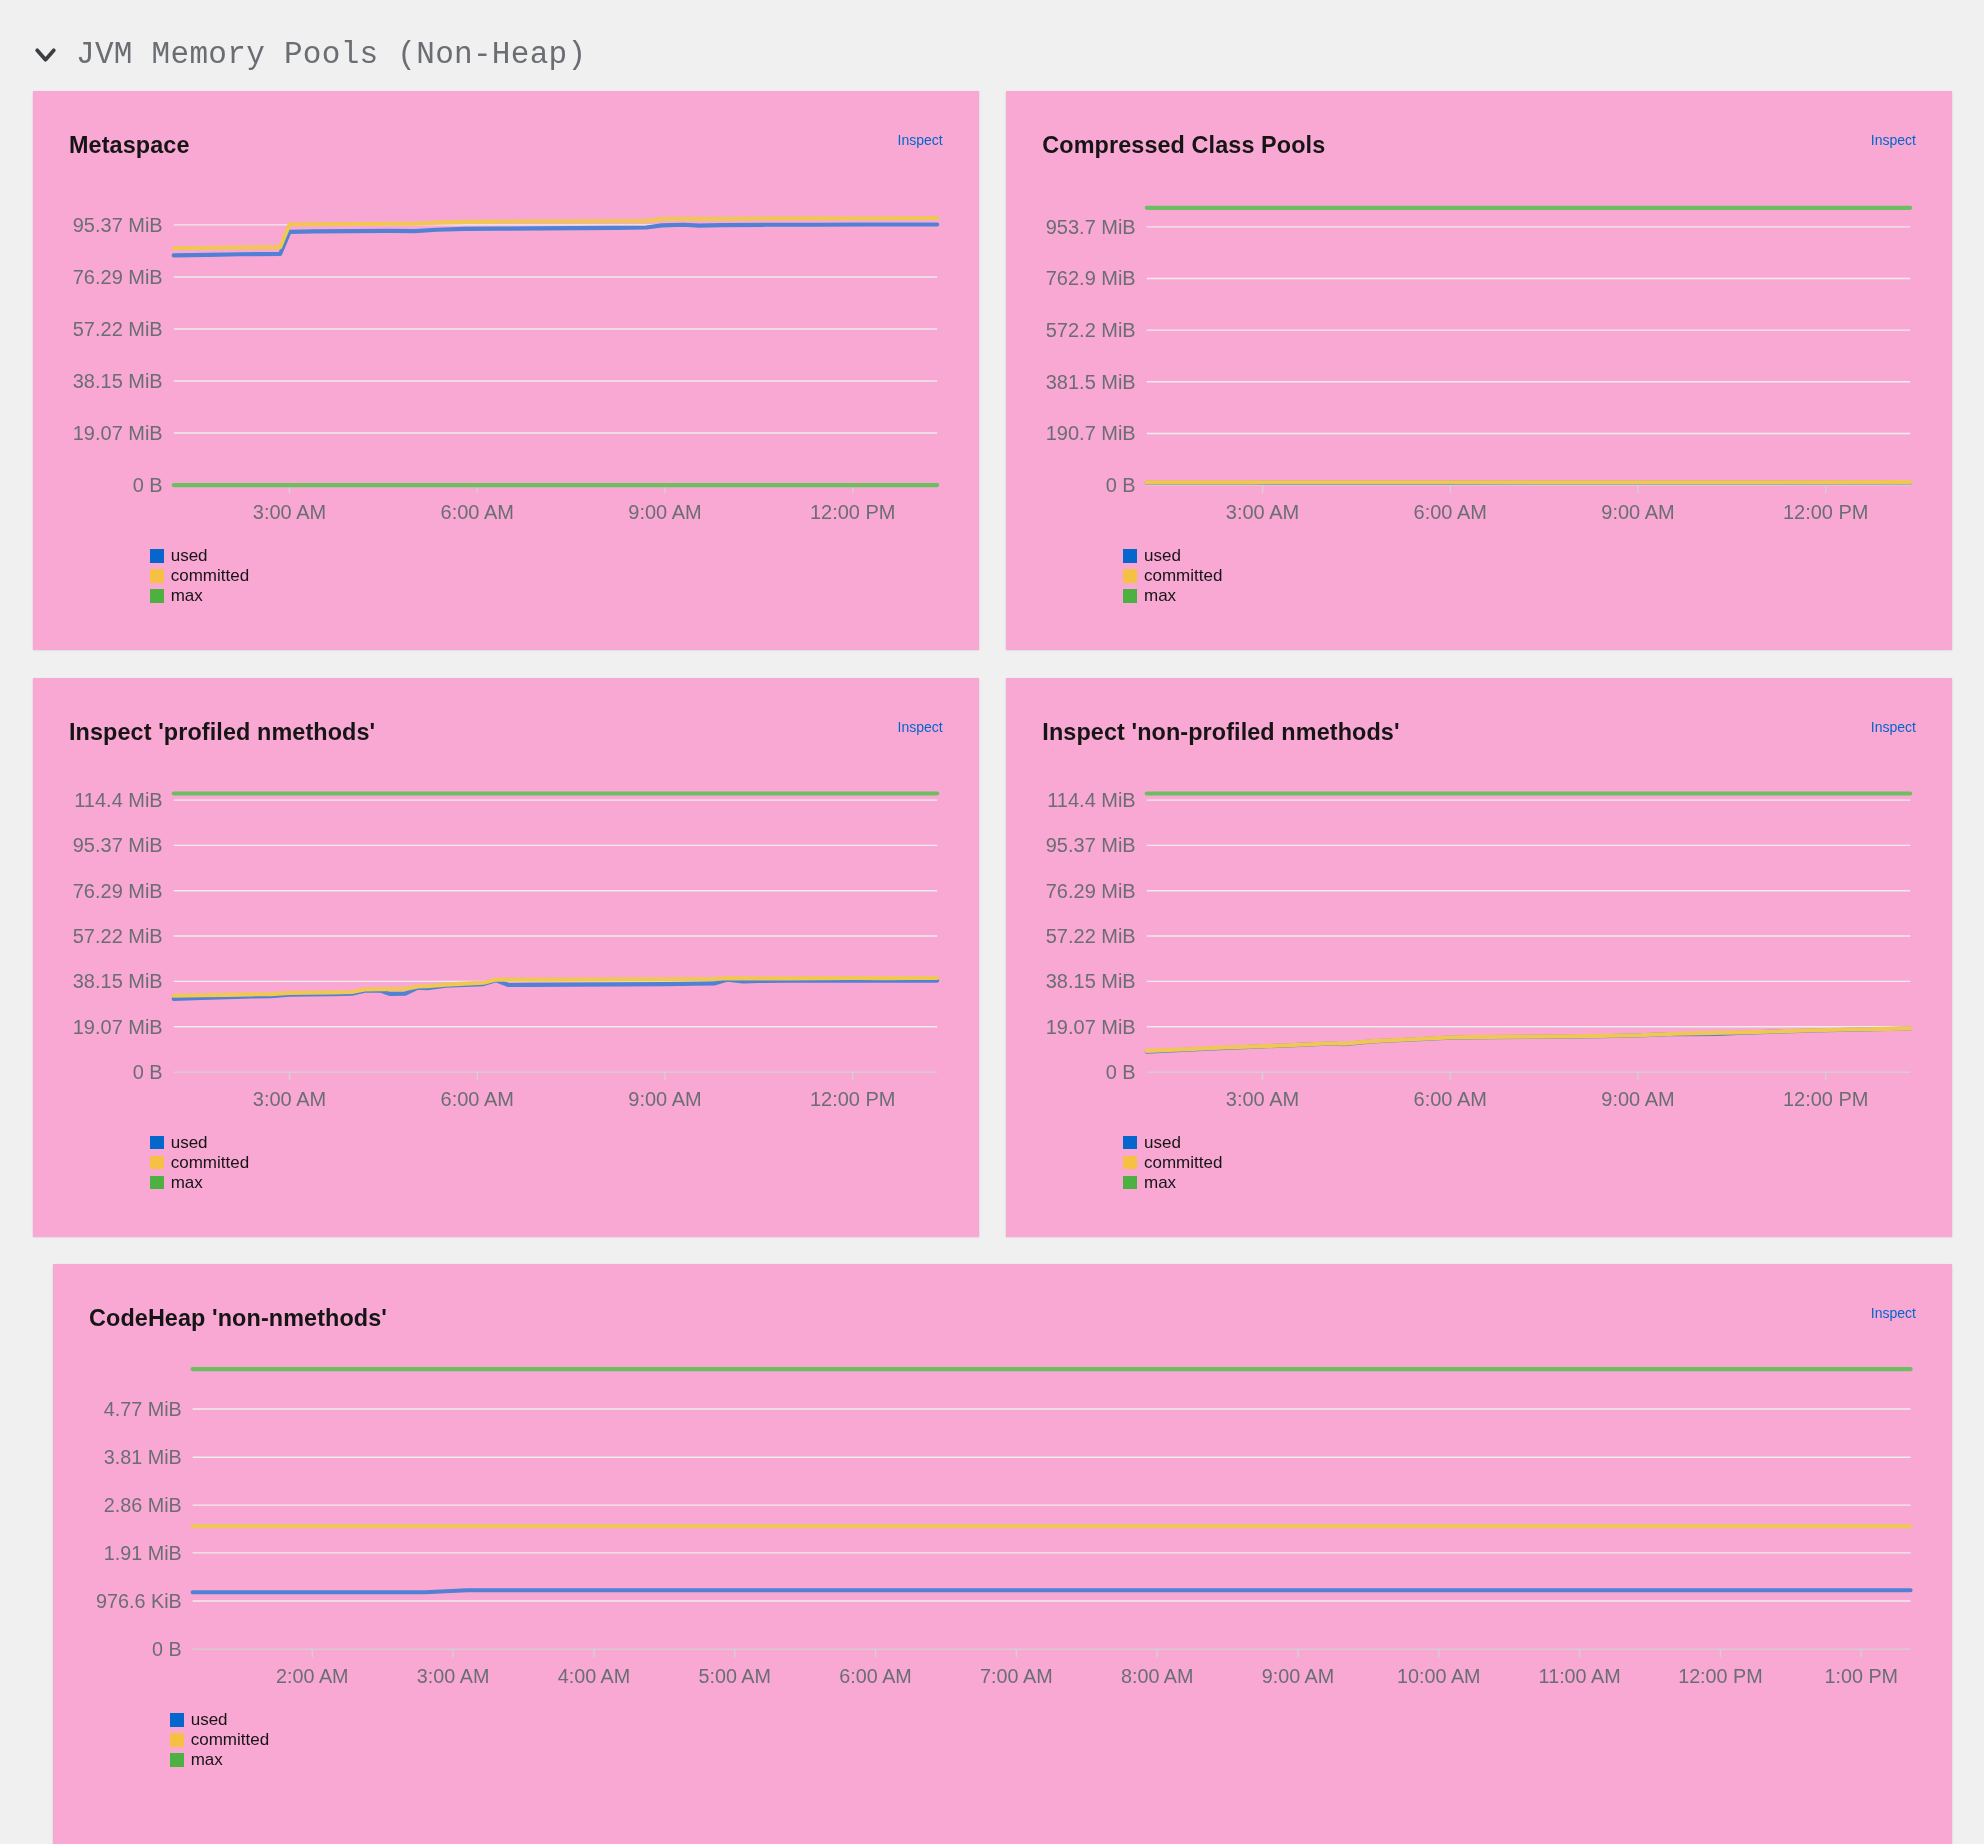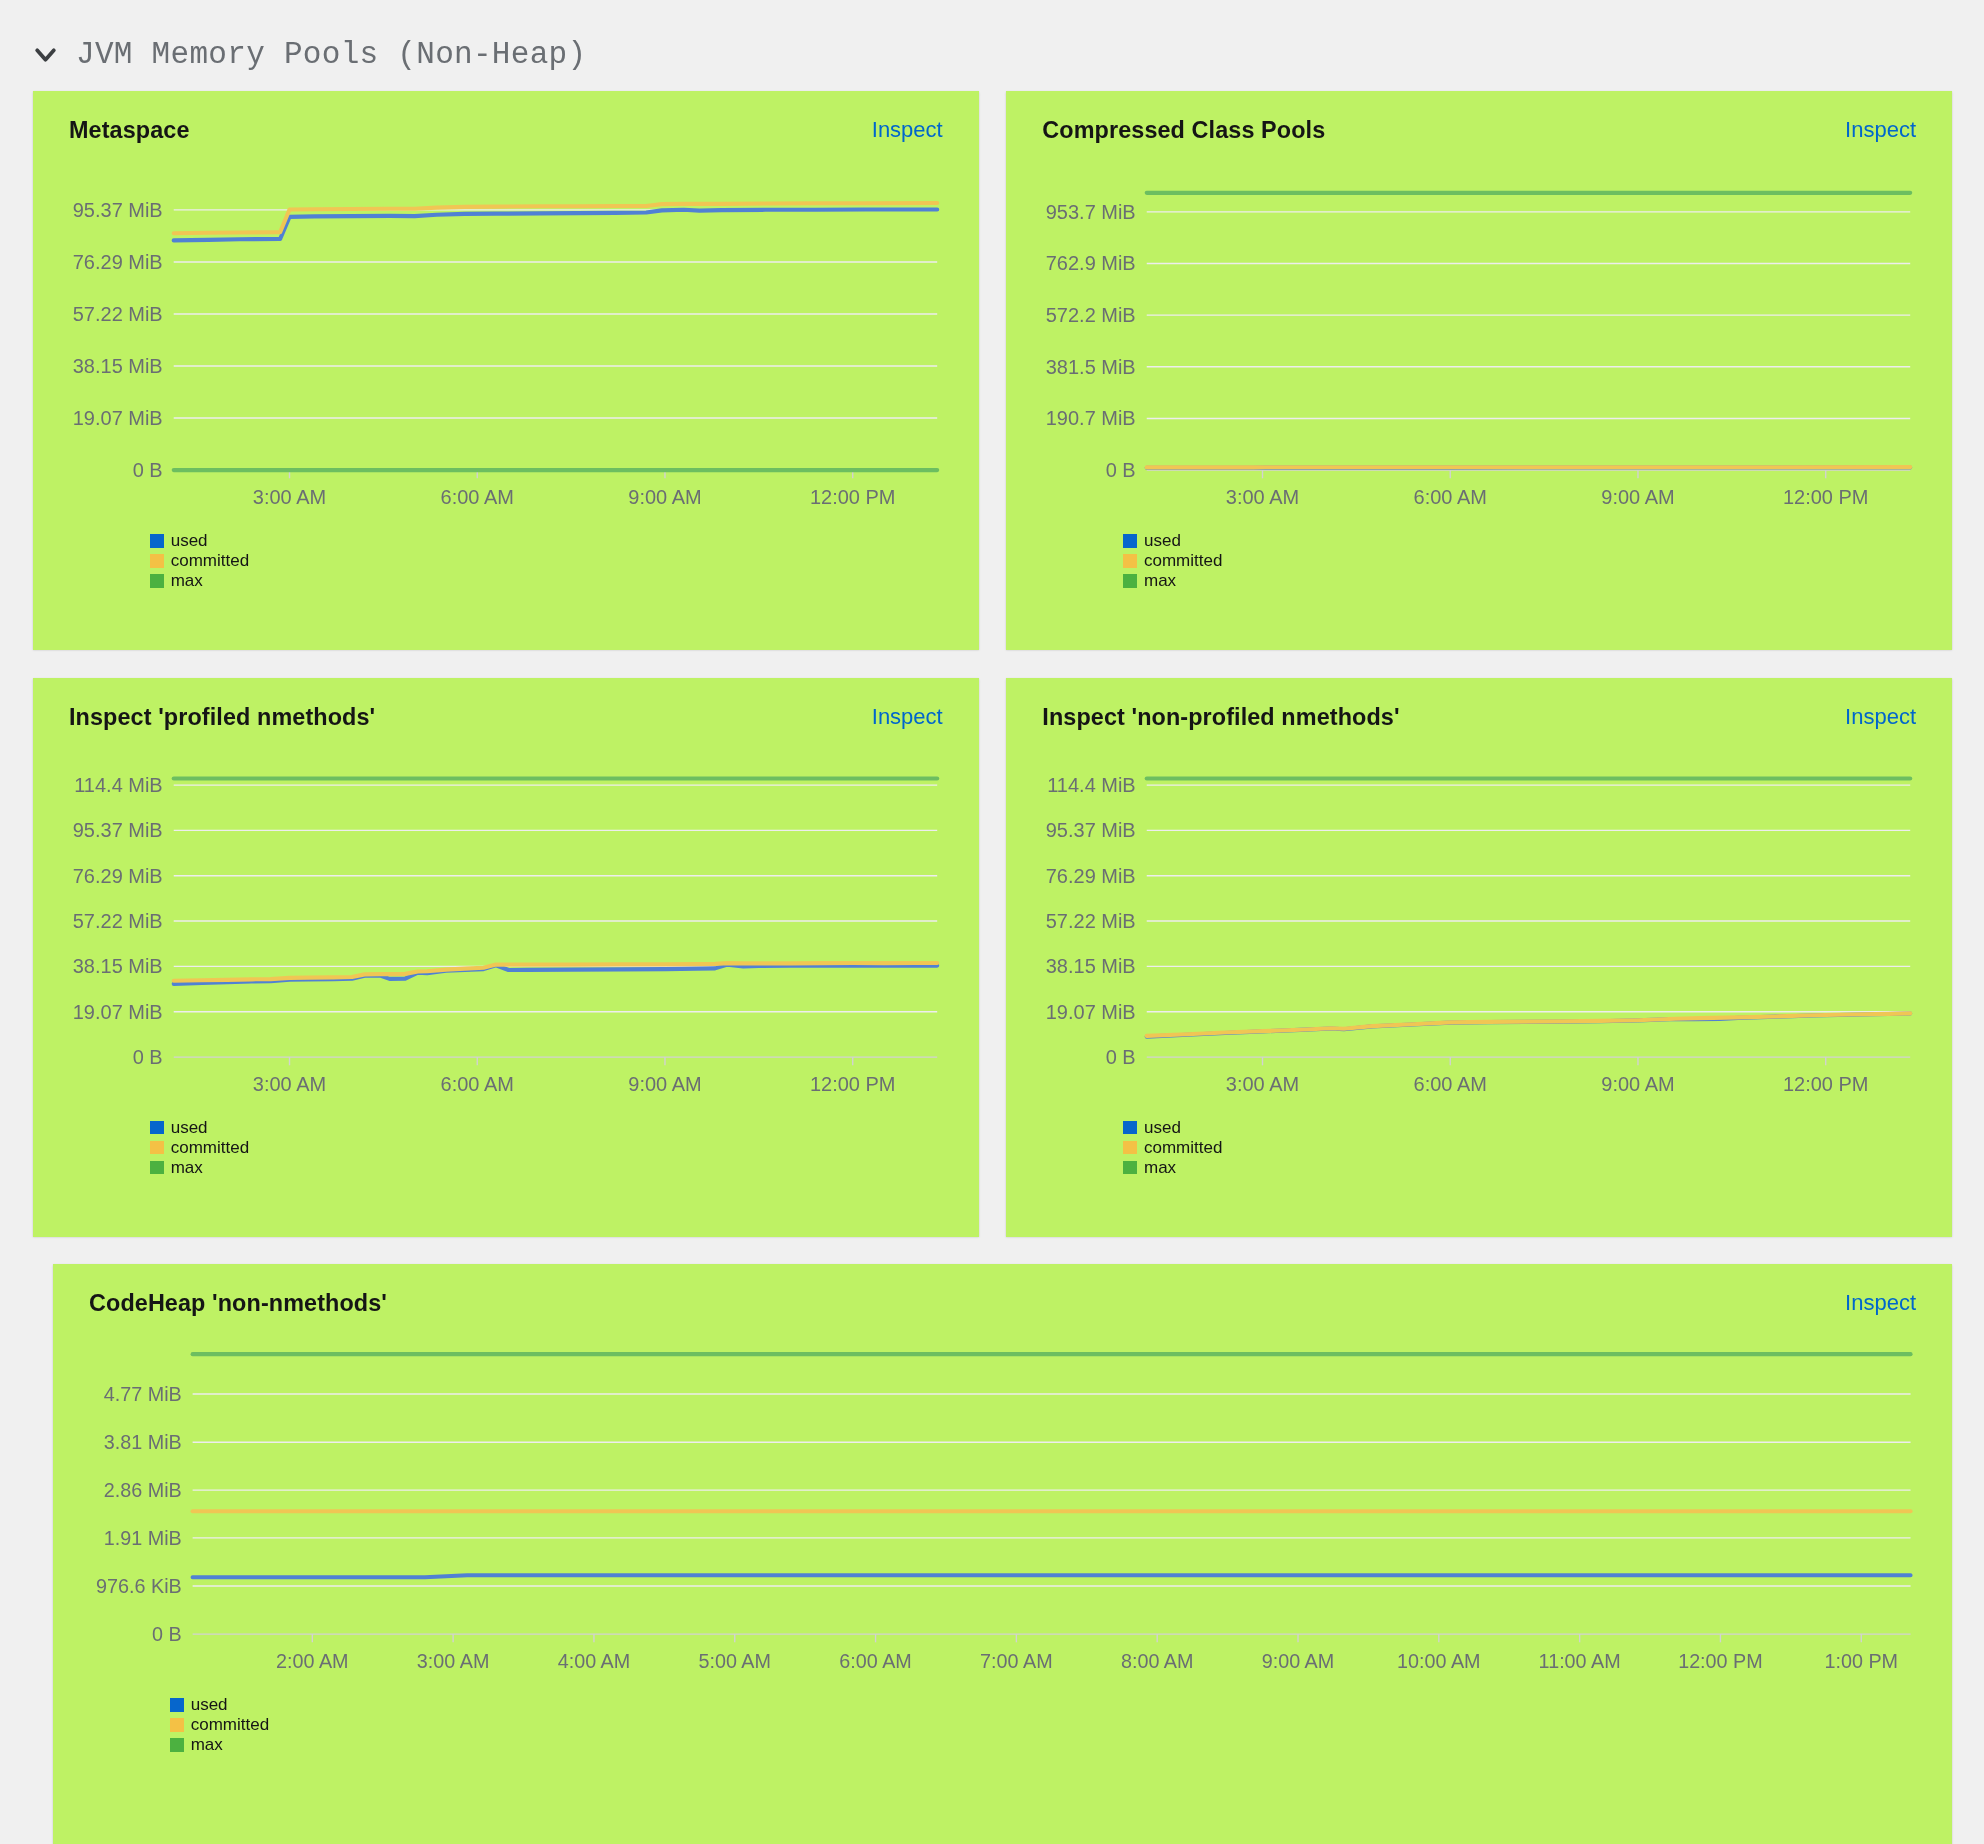--- a/index.html
+++ b/index.html
@@ -20,39 +20,39 @@
   .section-title{
     font-size:31px;font-weight:400;color:#6a6e73;letter-spacing:0.3px;font-family:Liberation Mono, monospace;
   }
   .cards{
     display:grid;
     grid-template-columns:1fr 1fr;
     gap:27.6px;
     padding:0 33px;
   }
   .card{
-    background:#bef264;
+    background:#f9a8d4;
     box-shadow:0 1.4px 2.1px rgba(3,3,3,0.14), 0 0 0.7px rgba(3,3,3,0.1);
-    padding:26px 36px;
+    padding:41px 36px;
     height:559px;
     overflow:hidden;
   }
   .card.full{
     grid-column:1 / -1;
     height:633px;
     margin-left:20px;
   }
   .card-head{
     display:flex;align-items:flex-start;justify-content:space-between;
   }
   .card-title{
     font-size:23.4px;font-weight:700;color:#151515;letter-spacing:0.1px;
   }
   .inspect-link{
-    font-size:22px;color:#0066cc;text-decoration:none;cursor:pointer;
+    font-size:14px;color:#0066cc;text-decoration:none;cursor:pointer;
   }
   svg.plot{display:block;width:100%;height:336px;margin-top:30px;}
   .card.full svg.plot{margin-top:20.7px;}
   svg.plot text{font-family:"Liberation Sans", sans-serif;}
   .legend{
     margin:20.7px 0 0 81px;
     display:flex;flex-direction:column;gap:0;
   }
   .legend-item{display:flex;align-items:center;gap:6.9px;cursor:pointer;}
   .legend-item .swatch{width:13.8px;height:13.8px;display:inline-block;flex:0 0 auto;}

